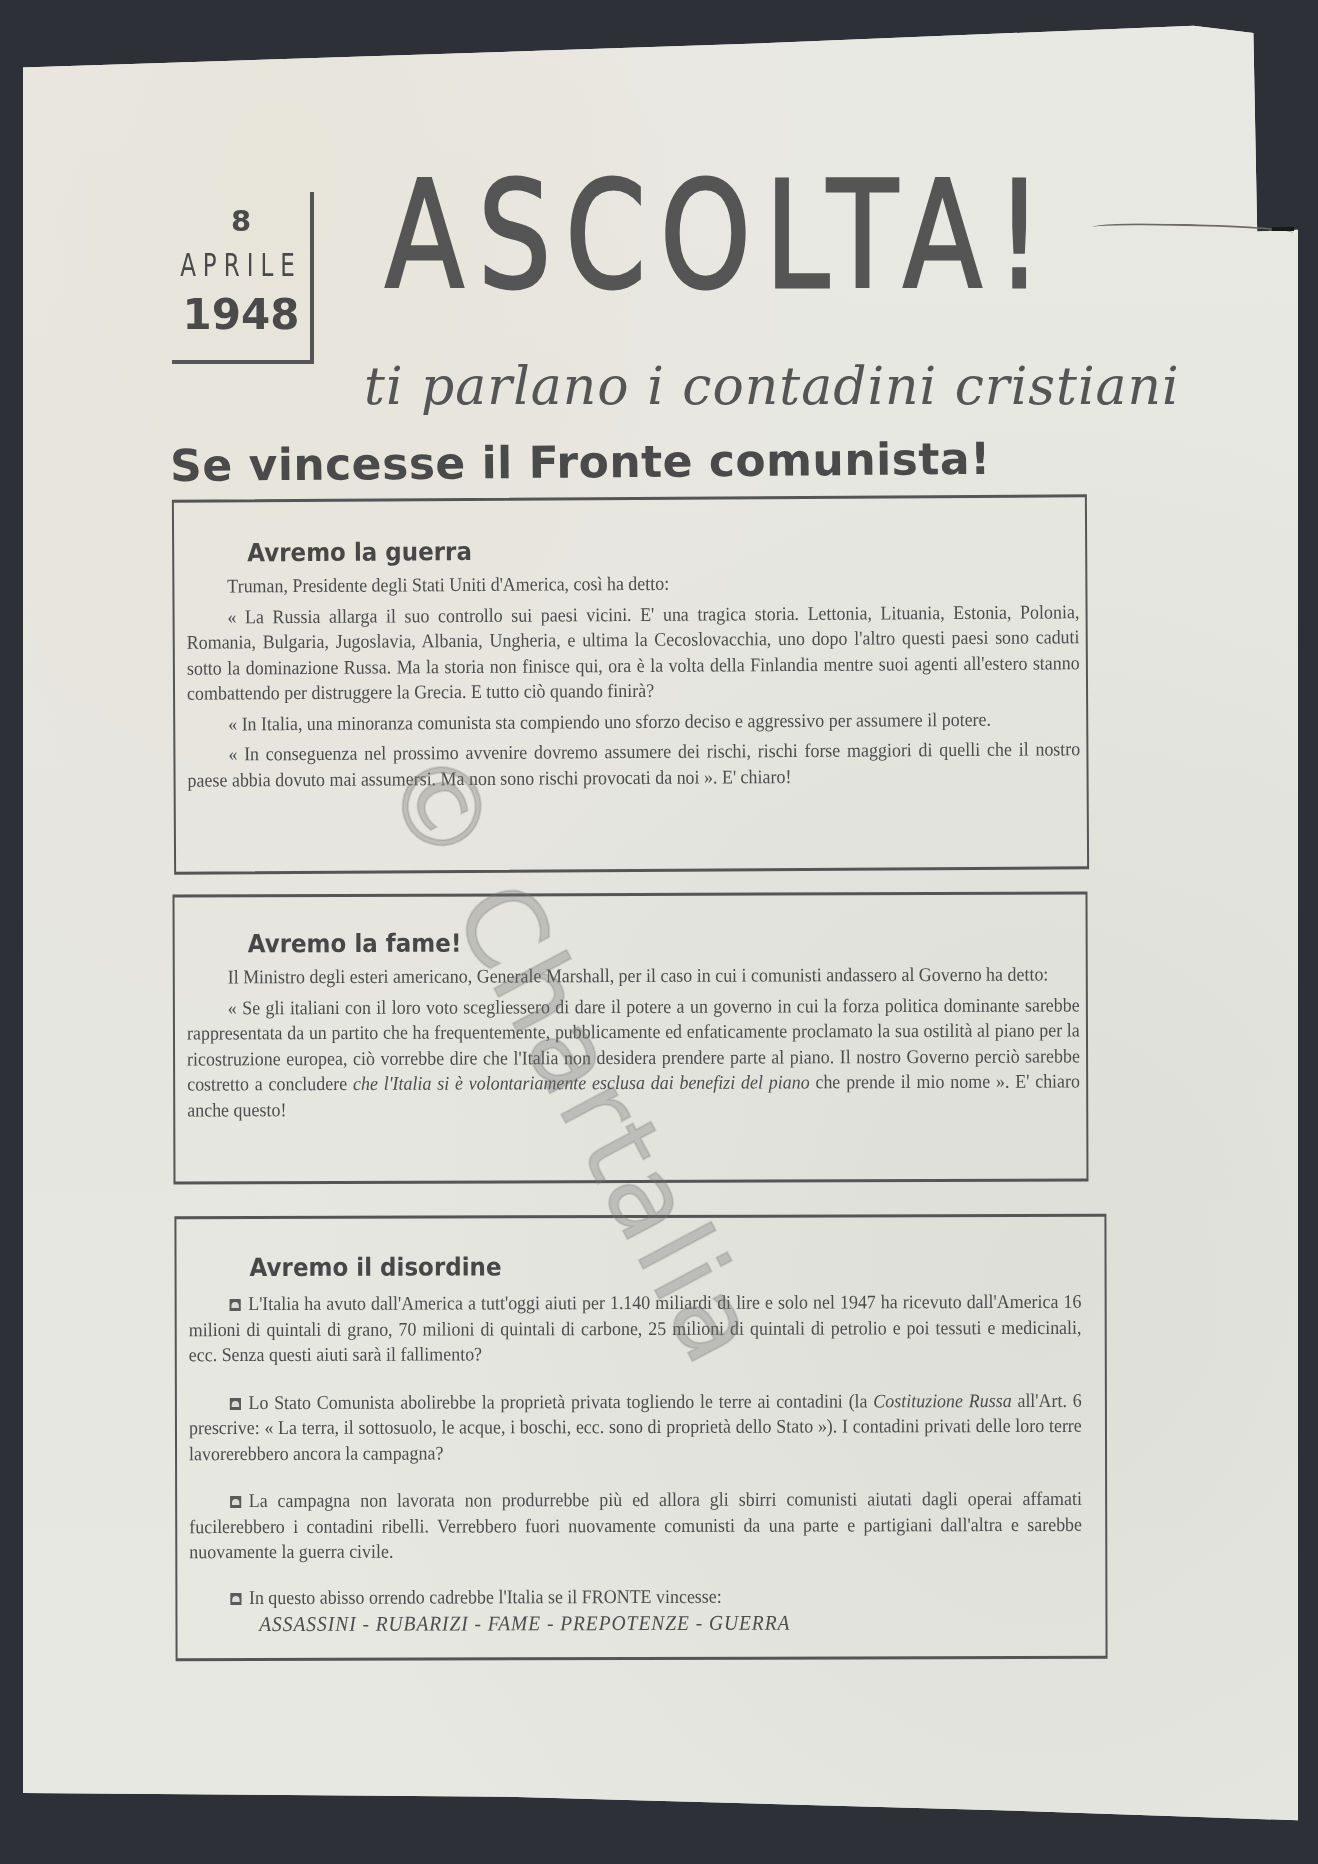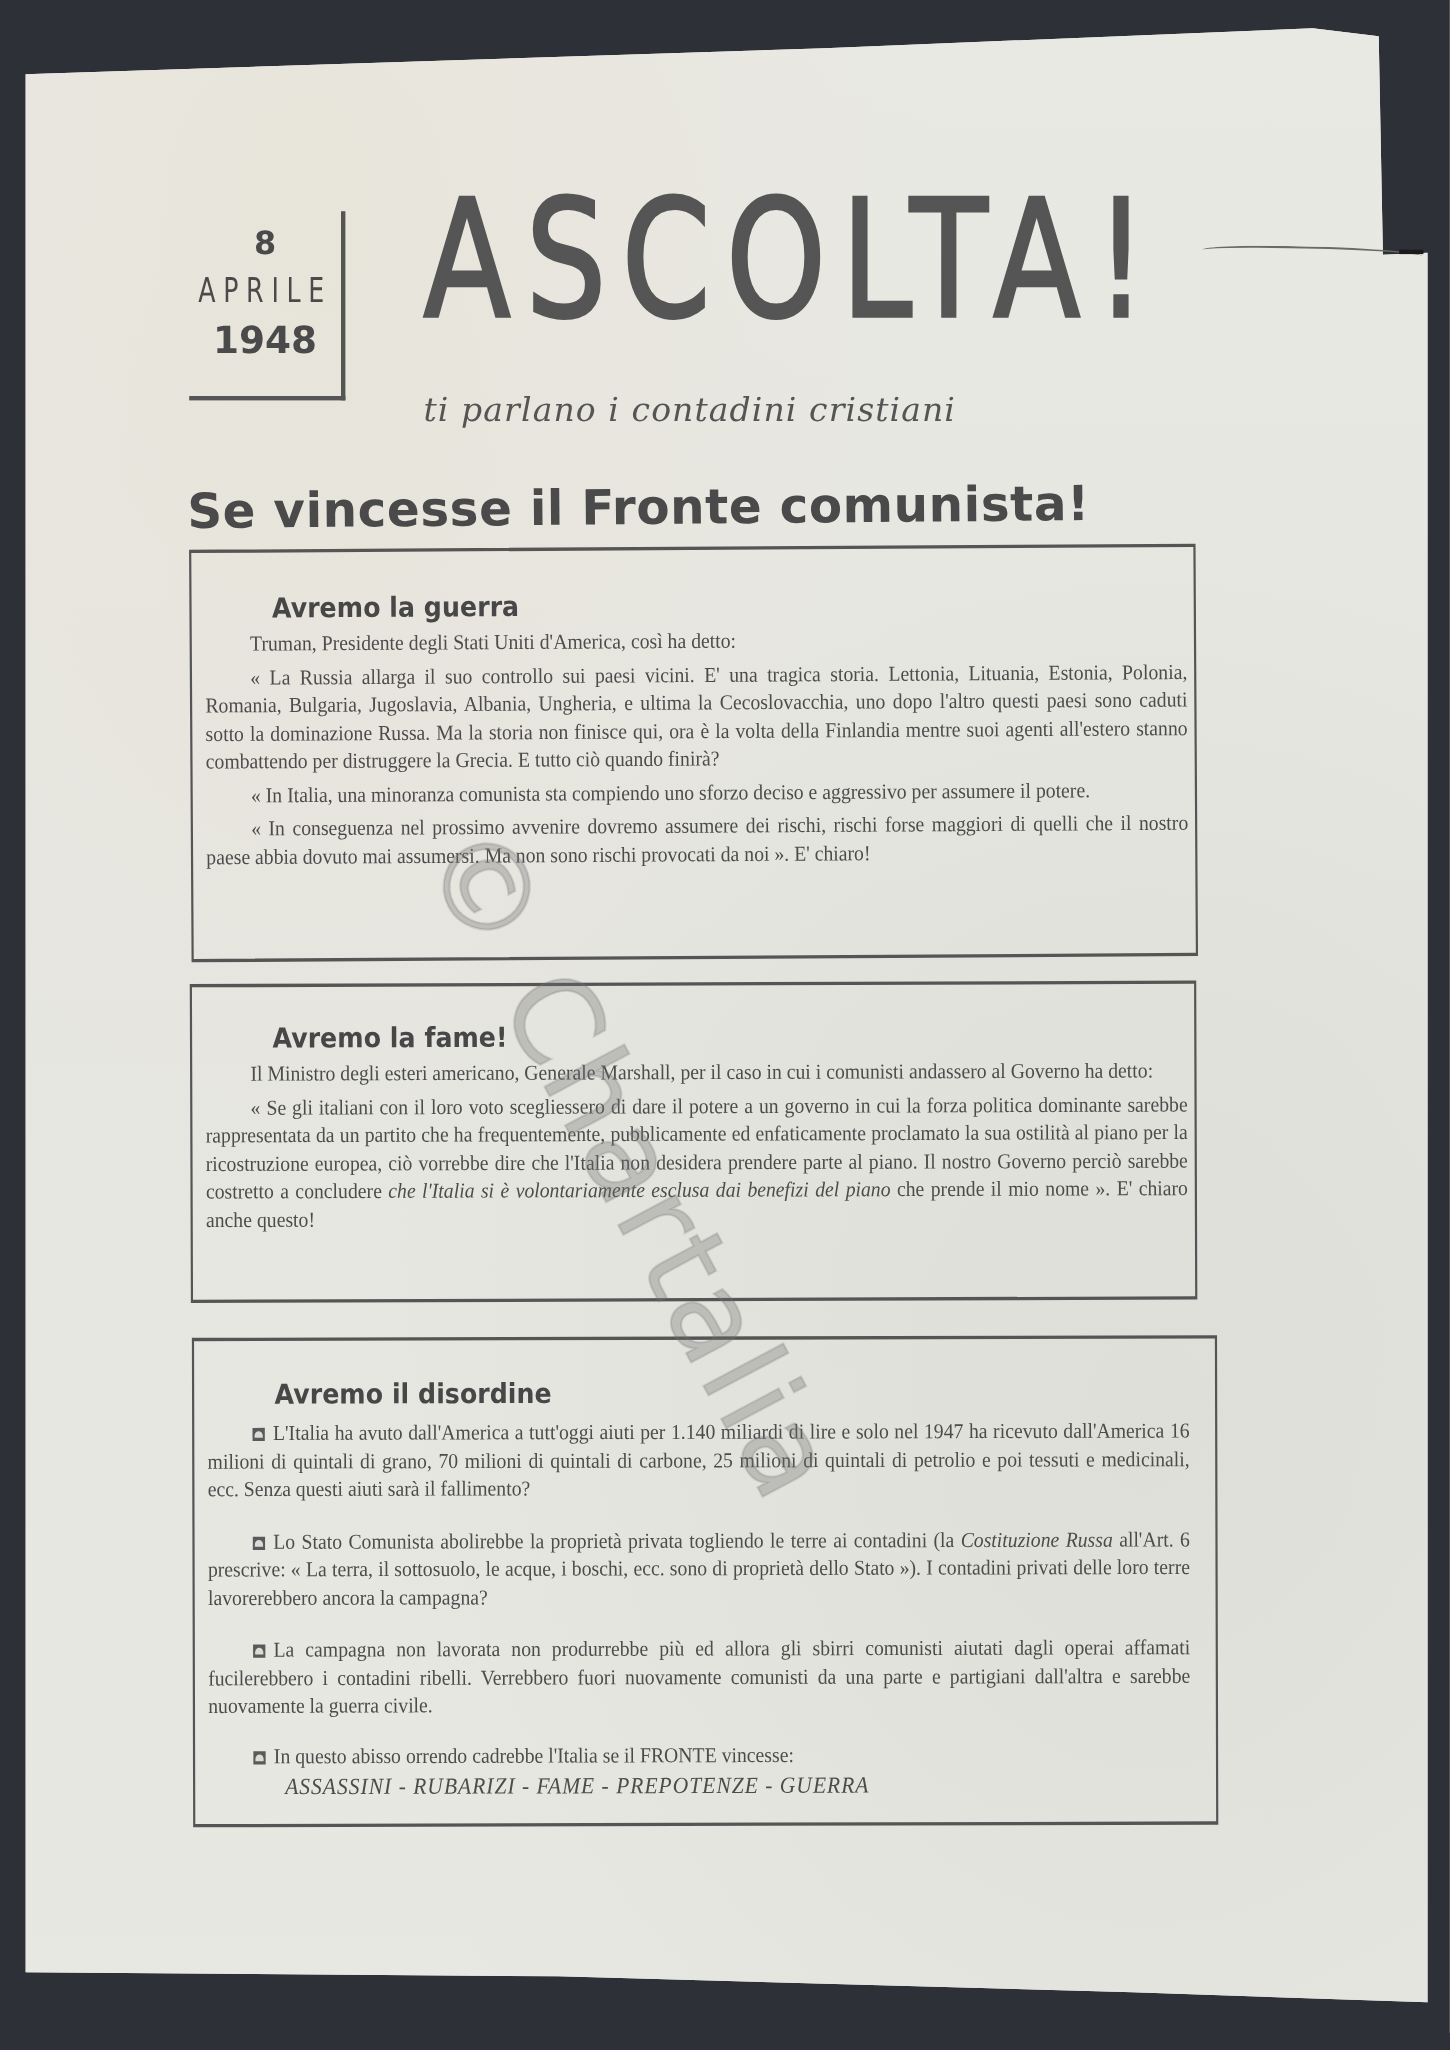--- a/index.html
+++ b/index.html
@@ -74,44 +74,44 @@
       font-size: 23px;
       letter-spacing: 7px;
       font-family: "DejaVu Sans", sans-serif;
       transform: scaleY(1.35);
     }
     .date-year {
       position: absolute;
       top: 98px;
       left: 0;
       width: 100%;
-      font-size: 34px;
+      font-size: 42px;
       font-weight: bold;
     }
     .masthead {
       position: absolute;
       left: 385px;
       top: 162px;
       font-family: "DejaVu Sans", sans-serif;
       font-size: 148px;
       color: #555555;
       letter-spacing: 18px;
       transform: scaleX(0.78) scaleY(1.0);
       transform-origin: left top;
       font-weight: normal;
       line-height: 1;
       -webkit-text-stroke: 3px #555;
     }
     .subtitle {
       position: absolute;
-      left: 385px;
+      left: 364px;
       top: 356px;
       font-family: "DejaVu Serif", serif;
       font-style: italic;
-      font-size: 30px;
+      font-size: 52px;
       color: #555;
       letter-spacing: 1px;
     }
     .headline {
       position: absolute;
       left: 170px;
       top: 440px;
       font-family: "DejaVu Sans", sans-serif;
       font-weight: bold;
       font-size: 44px;

